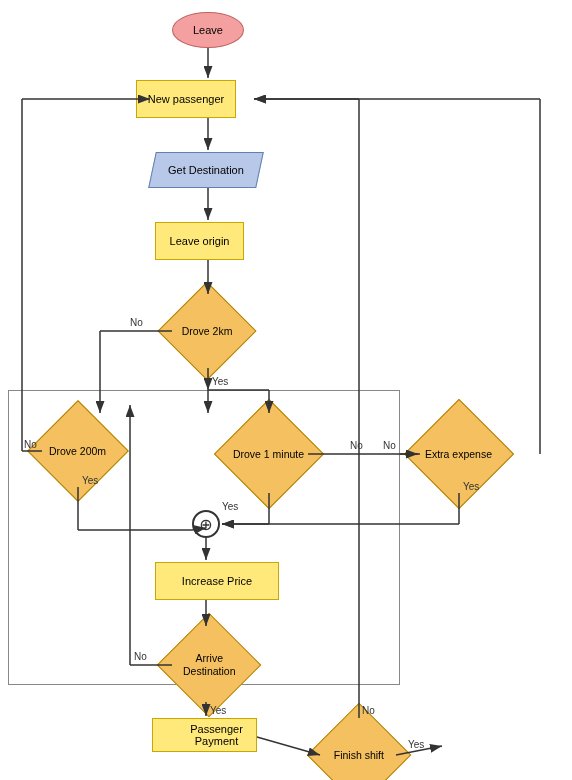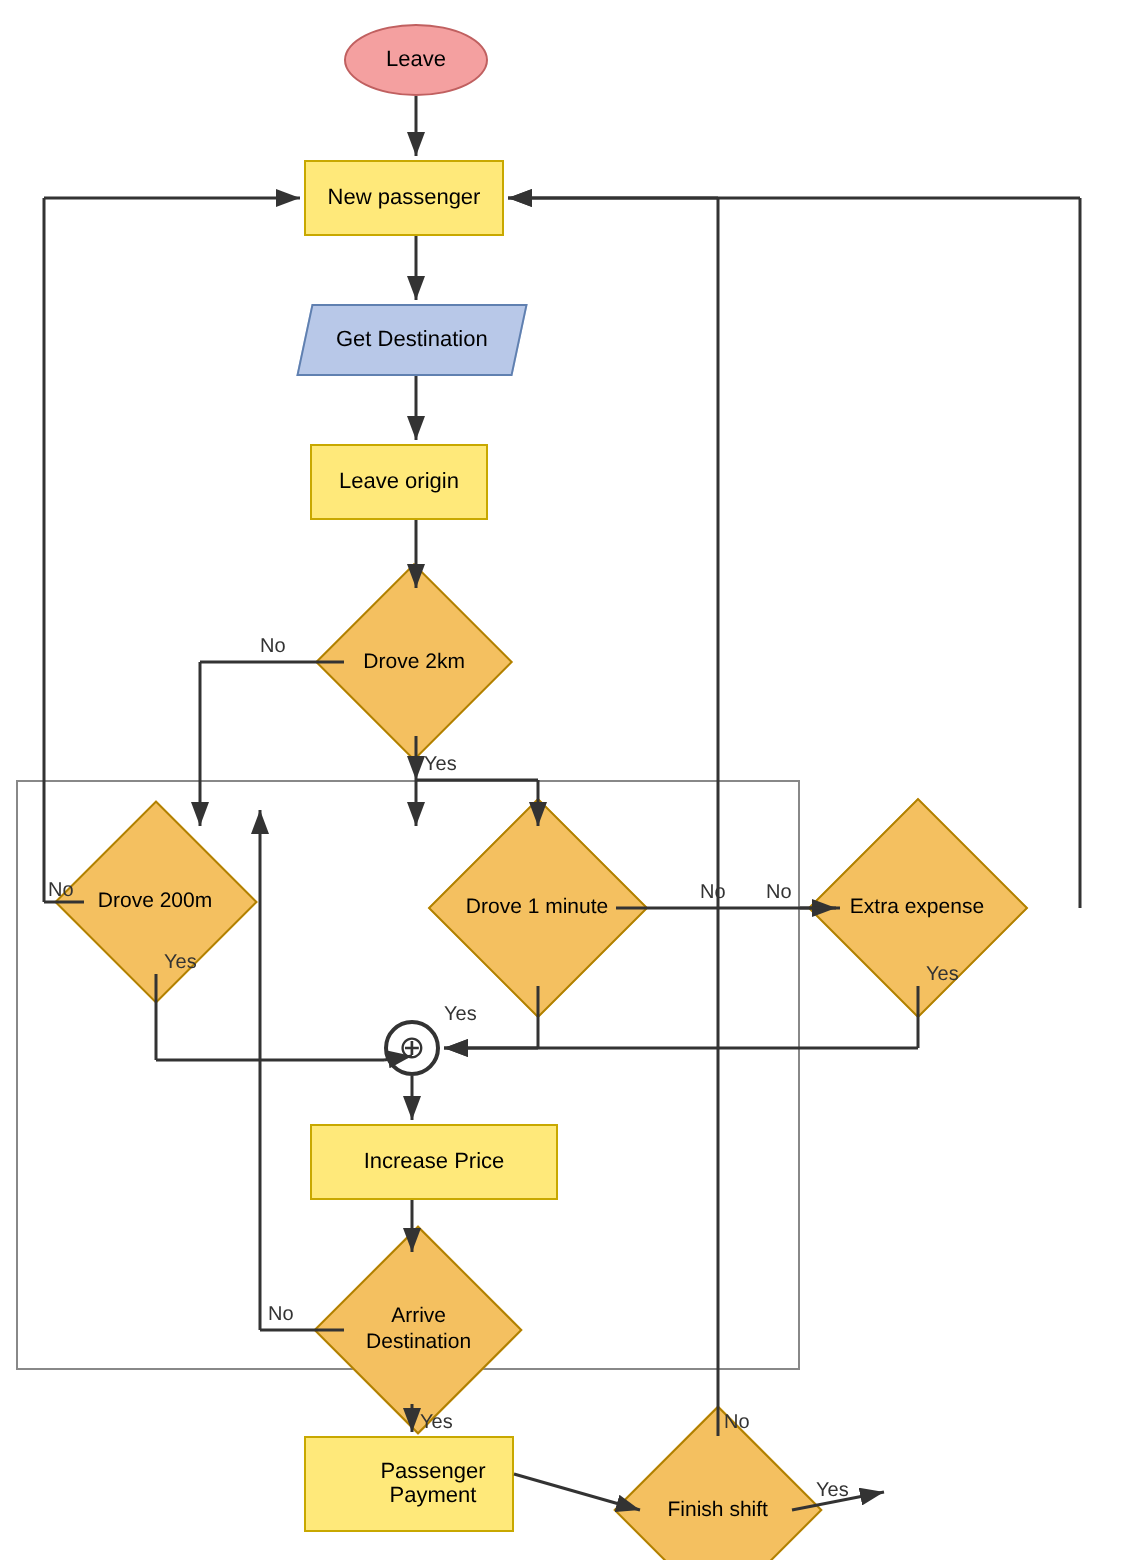--- a/index.html
+++ b/index.html
@@ -83,21 +83,21 @@
 <body>
 
 <div id="flowchart">
 
   <div class="border-box" style="left:8px; top:390px; width:392px; height:295px;"></div>
 
   <div class="node oval" style="left:172px; top:12px; width:72px; height:36px;">
     <span>Leave</span>
   </div>
 
-  <div class="node rect" style="left:152px; top:80px; width:100px; height:38px;">
+  <div class="node rect" style="left:136px; top:80px; width:100px; height:38px;">
     <span>New passenger</span>
   </div>
 
   <div class="node parallelogram" style="left:152px; top:152px; width:108px; height:36px;">
     <span>Get Destination</span>
   </div>
 
   <div class="node rect" style="left:155px; top:222px; width:89px; height:38px;">
     <span>Leave origin</span>
   </div>
@@ -123,21 +123,21 @@
   </div>
 
   <div class="node rect" style="left:155px; top:562px; width:124px; height:38px;">
     <span>Increase Price</span>
   </div>
 
   <div class="node diamond" style="left:172px; top:628px; width:74px; height:74px;">
     <span>Arrive Destination</span>
   </div>
 
-  <div class="node rect" style="left:152px; top:718px; width:105px; height:48px;padding-left:24px;">
+  <div class="node rect" style="left:152px; top:718px; width:105px; height:34px;padding-left:24px;">
     <span>Passenger Payment</span>
   </div>
 
   <div class="node diamond" style="left:322px; top:718px; width:74px; height:74px;">
     <span>Finish shift</span>
   </div>
 
 
   <svg id="arrows">
     <defs>

